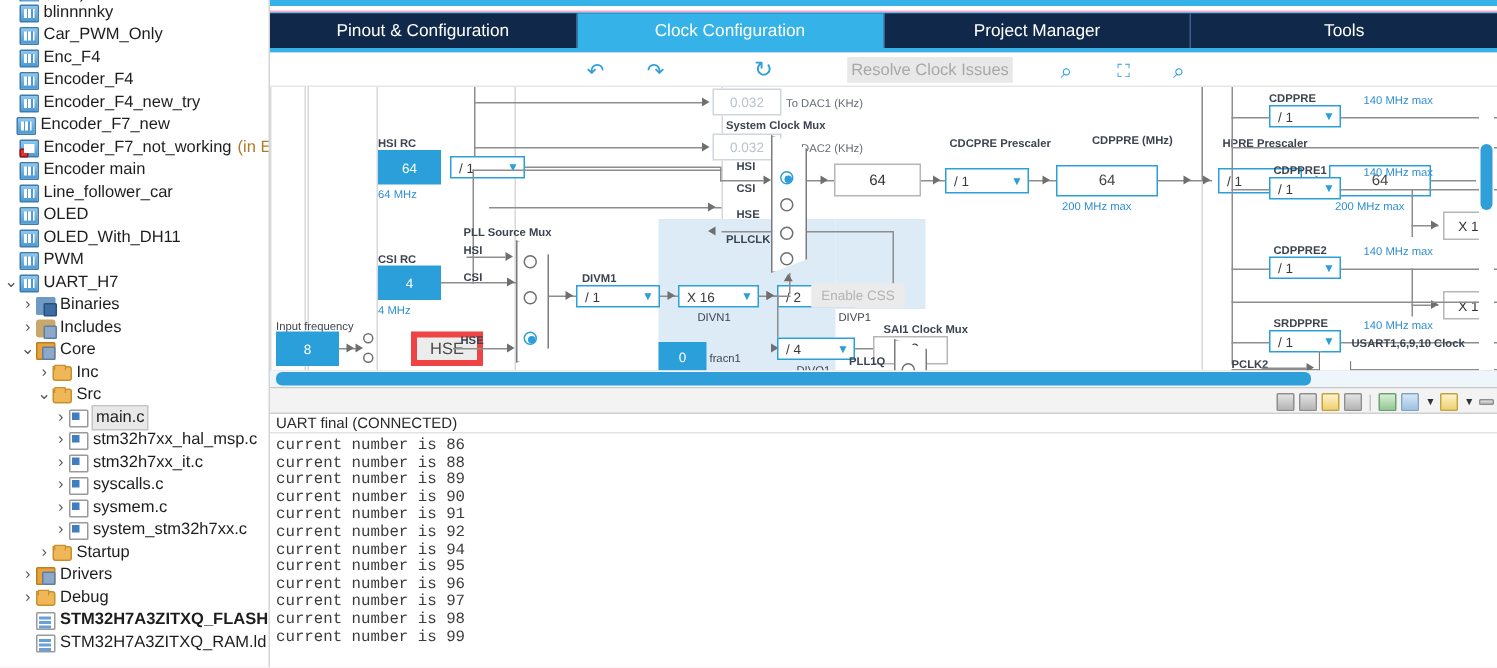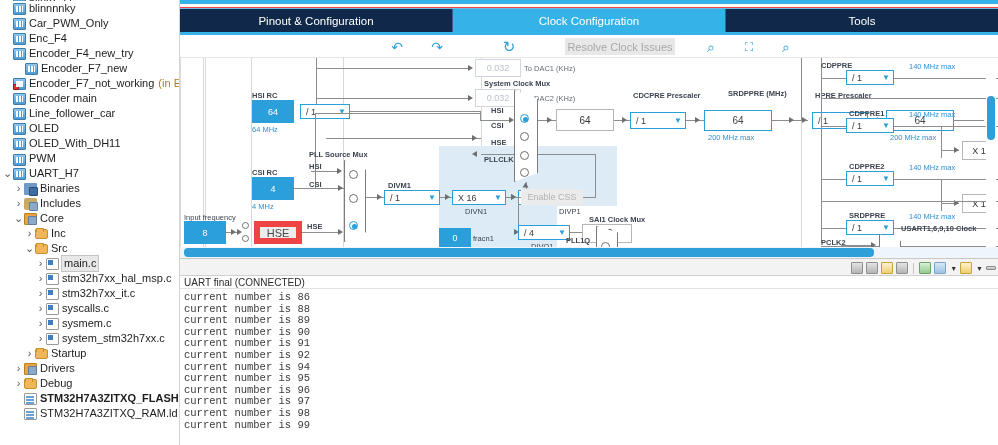--- a/index.html
+++ b/index.html
@@ -72,21 +72,21 @@
   .ic-ld { background:#ffffff; border:1px solid #9a9a9a; border-radius:1px; height:12px; }
   .ic-ld:after { content:""; position:absolute; left:1px; top:2px; width:8px; height:2px; background:#6aa0d8; box-shadow:0 3px 0 #6aa0d8, 0 6px 0 #6aa0d8;}
   .tlabel { color:#1d1d1d; }
   .tlabel.bold { font-weight: bold; }
   .tsuffix { color:#b07b28; margin-left:4px; }
   .tree-row.selected .tlabel { background:#e8e8e8; outline:1px solid #c4c4c4; padding:0 2px; }
 
   
   #rightpane {
     position:absolute; left:180px; top:0; width:818px; height:445px;
-    background:#ef4444;
+    background:#f9a8d4;
   }
 
   
   #tabstrip {
     position:absolute; left:0; top:8px; width:818px; height:24px;
     display:flex; background:#102a4c;
     border-top:1px solid #6fb7e0;
   }
   .ctab {
     flex:1 1 0; display:flex; align-items:center; justify-content:center;
@@ -142,22 +142,22 @@
   .lbl.bold { font-weight:bold; }
   .box-blue {
     position:absolute; background:#2b9fd9; color:#ffffff;
     text-align:center; font-size:9px; display:flex; align-items:center; justify-content:center;
   }
   .box-white {
     position:absolute; background:#ffffff; border:1px solid #b6b6b6; color:#333;
     text-align:center; font-size:9px; display:flex; align-items:center; justify-content:center;
   }
   .box-grey {
-    position:absolute; background:#ececec; border:6px solid #ef4444; color:#5a5a5a;
-    text-align:right; font-size:9px; display:flex; align-items:center; justify-content:center;
+    position:absolute; background:#ececec; border:4px solid #ef4444; color:#5a5a5a;
+    text-align:right; font-size:9px; display:flex; align-items:center; justify-content:center;margin-left:20px;
   }
   .box-hl {
     position:absolute; background:#ffffff; border:1px solid #2b9fd9; color:#444;
     text-align:center; font-size:9px; display:flex; align-items:center; justify-content:center;
   }
   .box-dim {
     position:absolute; background:#ffffff; border:1px solid #cfd6dd; color:#b9c3cc;
     text-align:center; font-size:9px; display:flex; align-items:center; justify-content:center;
   }
   .sel-wrap { position:absolute; display:flex; align-items:center; }
@@ -247,23 +247,28 @@
           <span class="tlabel">Car_PWM_Only</span>
         </div>
         <div class="tree-row" style="padding-left: 2px;">
           <span class="arrow empty">&nbsp;</span>
           <span class="tico ic-proj"></span>
           <span class="tlabel">Enc_F4</span>
         </div>
         <div class="tree-row" style="padding-left: 2px;">
           <span class="arrow empty">&nbsp;</span>
           <span class="tico ic-proj"></span>
+          <span class="tlabel">Encoder_F4</span>
+        </div>
+        <div class="tree-row" style="padding-left: 2px;">
+          <span class="arrow empty">&nbsp;</span>
+          <span class="tico ic-proj"></span>
           <span class="tlabel">Encoder_F4_new_try</span>
         </div>
-        <div class="tree-row" style="padding-left: 14px;">
+        <div class="tree-row" style="padding-left: 0;">
           <span class="arrow empty">&nbsp;</span>
           <span class="tico ic-proj"></span>
           <span class="tlabel">Encoder_F7_new</span>
         </div>
         <div class="tree-row" style="padding-left: 2px;">
           <span class="arrow empty">&nbsp;</span>
           <span class="tico ic-proj err">
             <span class="errbadge"></span>
           </span>
           <span class="tlabel">Encoder_F7_not_working</span>
@@ -282,21 +287,21 @@
         <div class="tree-row" style="padding-left: 2px;">
           <span class="arrow empty">&nbsp;</span>
           <span class="tico ic-proj"></span>
           <span class="tlabel">OLED</span>
         </div>
         <div class="tree-row" style="padding-left: 2px;">
           <span class="arrow empty">&nbsp;</span>
           <span class="tico ic-proj"></span>
           <span class="tlabel">OLED_With_DH11</span>
         </div>
-        <div class="tree-row" style="padding-left: 2px; align-items: flex-end;">
+        <div class="tree-row" style="padding-left: 2px;">
           <span class="arrow empty">&nbsp;</span>
           <span class="tico ic-proj"></span>
           <span class="tlabel">PWM</span>
         </div>
         <div class="tree-row" style="padding-left: 2px;">
           <span class="arrow" style="font-size: 11px; line-height: 9px;">⌄</span>
           <span class="tico ic-proj"></span>
           <span class="tlabel">UART_H7</span>
         </div>
         <div class="tree-row" style="padding-left: 13px;">
@@ -386,20 +391,23 @@
 
     <div id="tabtopedge"></div>
     <div id="tabtopline"></div>
 
     <div id="tabstrip">
         <div class="ctab">
           <span>Pinout &amp; Configuration</span>
         </div>
         <div class="ctab active">
           <span>Clock Configuration</span>
+        </div>
+        <div class="ctab">
+          <span>Project Manager</span>
         </div>
         <div class="ctab">
           <span>Tools</span>
         </div>
       </div>
     <div id="tabunderline"></div>
 
     <div id="diagtoolbar">
       <div class="tb-ico" style="left:208px;">↶</div>
       <div class="tb-ico" style="left:248px;">↷</div>
@@ -548,21 +556,21 @@
 
       <div class="wire" style="left:345px;top:124px;width:1px;height:14px;"></div>
       <div class="arrowhead" style="left:342px;top:124px;transform:rotate(-90deg);"></div>
       <div class="wire" style="left:330px;top:139px;width:16px;height:1px;"></div>
       <div class="arrowhead" style="left:330px;top:136px;"></div>
       <div class="box-grey" style="left:340px;top:131px;width:62px;height:16px;color:#b3b3b3;background:#ebebeb;border-color:#ebebeb;font-size:9px;">Enable CSS</div>
 
       <div class="wire" style="left:357px;top:62px;width:18px;height:1px;"></div>
       <div class="arrowhead" style="left:366px;top:59px;"></div>
       <div class="lbl bold" style="left:548px;top:25px;opacity:0;"></div>
-      <div class="lbl bold" style="left:547px;top:31px;">SRDPPRE (MHz)</div>
+      <div class="lbl bold" style="left:547px;top:31px;">CDPPRE (MHz)</div>
       <div class="box-white" style="left:543px;top:43px;width:0;height:0;opacity:0;"></div>
 
       <div class="box-white" style="left:375px;top:51px;width:58px;height:22px;font-size:10px;">64</div>
       <div class="wire" style="left:433px;top:62px;width:16px;height:1px;"></div>
       <div class="arrowhead" style="left:441px;top:59px;"></div>
 
       <div class="lbl bold" style="left:452px;top:33px;">CDCPRE Prescaler</div>
       <div class="sel-wrap" style="left:449px;top:54px;">
         <div class="sel" style="width:56px;height:17px;">
           <span>/ 1</span>
@@ -589,21 +597,21 @@
       <div class="wire" style="left:687px;top:62px;width:18px;height:1px;"></div>
       <div class="arrowhead" style="left:696px;top:59px;"></div>
       <div class="box-hl" style="left:705px;top:52px;width:68px;height:21px;font-size:10px;">64</div>
       <div class="lbl blue" style="left:709px;top:75px;">200 MHz max</div>
 
       <div class="wire" style="left:773px;top:62px;width:30px;height:1px;"></div>
       <div class="wire" style="left:638px;top:-58px;width:1px;height:0;opacity:0;"></div>
 
       <div id="right-prescalers">
           <div class="wire" style="left: 640px; top: -5px; width: 1px; height: 190px;"></div>
-          <div class="lbl bold" style="left: 640px; top: 3px;">CDPPRE</div>
+          <div class="lbl bold" style="left: 665px; top: 3px;">CDPPRE</div>
           <div class="wire" style="left: 640px; top: 20px; width: 26px; height: 1px;"></div>
           <div class="sel-wrap" style="left: 665px; top: 12px;">
             <div class="sel" style="width: 48px;">
               <span>/ 1</span>
               <span class="chev">▼</span>
             </div>
           </div>
           <div class="lbl blue" style="left: 728px; top: 4px;">140 MHz max</div>
           <div class="wire" style="left: 713px; top: 20px; width: 105px; height: 1px;"></div>
           <div class="arrowhead" style="left: 810px; top: 17px;"></div>

